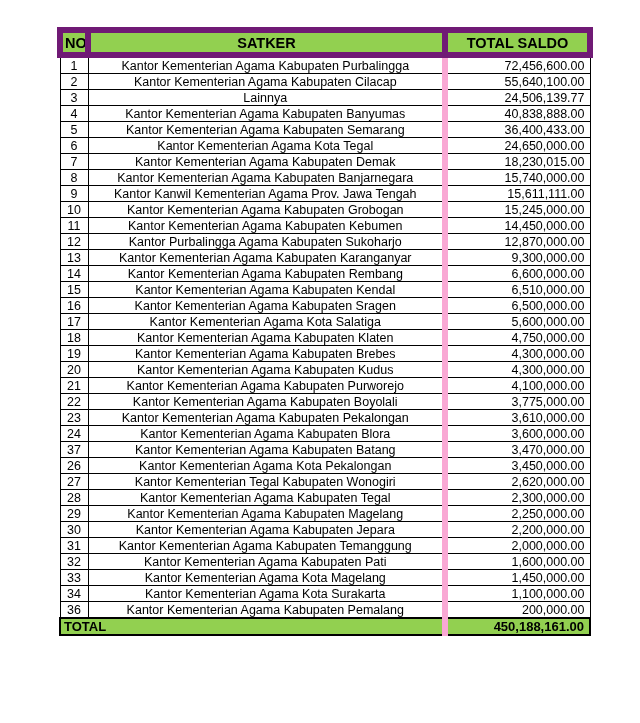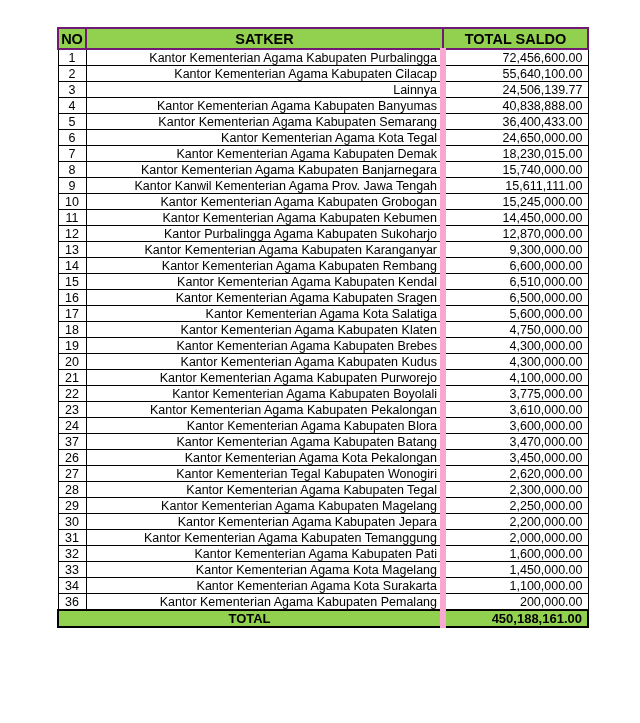--- a/index.html
+++ b/index.html
@@ -31,55 +31,54 @@
   table.saldo col.c-saldo { width: 145px; }
 
   table.saldo th, table.saldo td {
     border: 1px solid #000000;
     overflow: hidden;
     white-space: nowrap;
     color: #000000;
   }
   table.saldo thead th {
     background: var(--header-bg, #92D050);
-    border: 2px solid #701a75;
+    border: 6px solid #701a75;
     font-size: 14.5px;
     font-weight: bold;
     text-align: center;
     height: 17px;
     padding: 1px 2px;
   }
   table.saldo tbody td {
     font-size: 12.5px;
     height: 15px;
     padding: 0 3px;
   }
   table.saldo tbody td.no {
     text-align: center;
     padding: 0 1px;
   }
   table.saldo tbody td.satker {
-    text-align: right;
+    text-align: center;
   }
   table.saldo tbody td.saldo,
   table.saldo tfoot td.saldo {
     text-align: right;
     border-left: 6px solid #f9a8d4;
     padding-right: 5px;
   }
   table.saldo tfoot td {
     background: var(--header-bg, #92D050);
     border: 2px solid #000000;
     font-size: 13px;
     font-weight: bold;
     height: 15px;
     padding: 0 3px;
   }
   table.saldo tfoot td.total-label {
-    text-align: center;
   }
 </style>
 </head>
 <body>
 
 <div class="page">
   <table class="saldo">
     <colgroup>
       <col class="c-no">
       <col class="c-satker">

